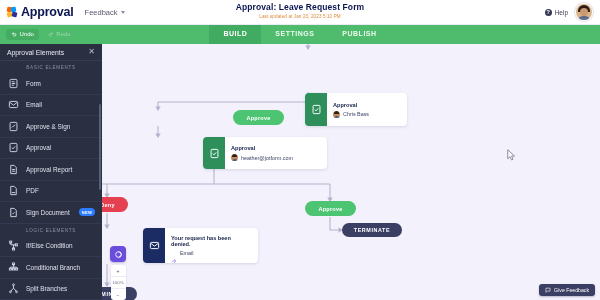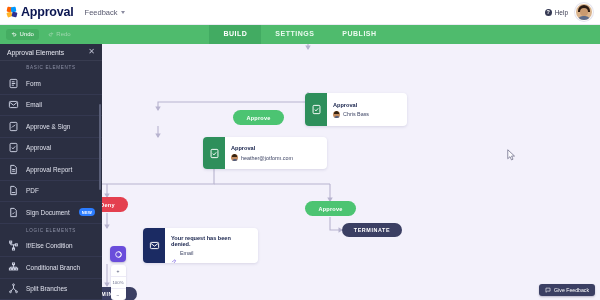--- a/index.html
+++ b/index.html
@@ -128,20 +128,24 @@
           <i class="lm3"></i>
           <i class="lm4"></i>
       </span>
       <span class="logo-text">Approval</span>
     </div>
     <div class="approvals-sel">
       <span>Feedback</span>
       <span class="caret"></span>
     </div>
 
+    <div class="title-block">
+      <div class="title-main">Approval: Leave Request Form</div>
+      <div class="title-sub">Last updated at Jan 23, 2023 5:10 PM</div>
+    </div>
 
     <div class="top-right">
       <div class="help-btn">
         <span class="help-dot"></span>
         <span>Help</span>
       </div>
       <div class="avatar">
         <span class="hair"></span>
           <span class="face"></span>
           <span class="body"></span>

